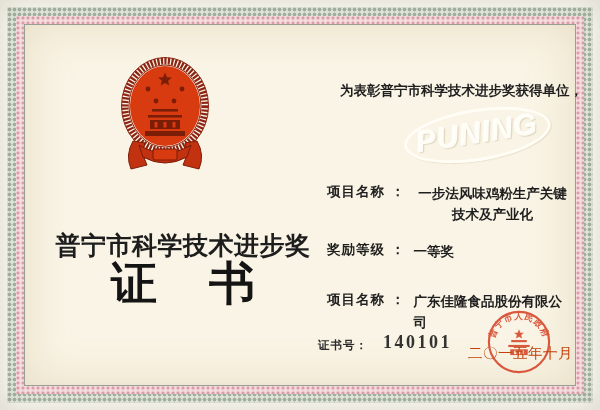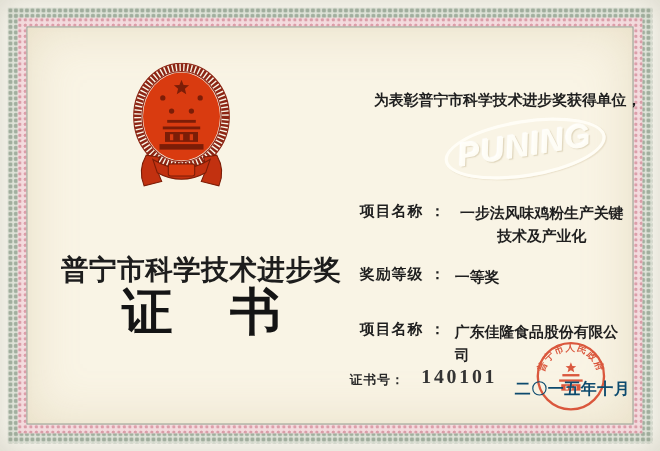--- a/index.html
+++ b/index.html
@@ -51,21 +51,21 @@
   .field-row.r3{top:266px;}
   .f-label{font-size:13.5px;font-weight:bold;width:58px;letter-spacing:1px;white-space:nowrap;}
   .f-colon{font-size:13.5px;font-weight:bold;margin:0 9px 0 6px;}
   .f-value{font-size:13.5px;font-weight:bold;line-height:21px;}
   .f-value.wrap{width:158px;text-align:center;}
 
   .certno{left:293px;top:307px;display:flex;align-items:flex-end;color:#2a2a2a;z-index:2;}
   .certno-label{font-size:11.5px;font-weight:bold;letter-spacing:1px;}
   .certno-value{font-size:18px;font-weight:bold;letter-spacing:2.5px;margin-left:15px;color:#333;}
 
-  .issue-date{left:443px;top:319px;font-size:14.5px;font-weight:bold;color:#0c4a6e;letter-spacing:.5px;z-index:4;white-space:nowrap;}
+  .issue-date{left:443px;top:319px;font-size:14.5px;font-weight:normal;color:#c2410c;letter-spacing:.5px;z-index:4;white-space:nowrap;}
 
   .seal{left:460px;top:283px;width:68px;height:68px;z-index:3;opacity:.92;}
 
   .watermark{
     left:372px;top:70px;width:160px;height:75px;z-index:1;
     transform:rotate(-9deg);display:flex;align-items:center;justify-content:center;
   }
   .wm-ellipse{
     position:absolute;left:6px;top:14px;width:142px;height:46px;border-radius:50%;
     border:3px solid rgba(255,254,247,.9);

